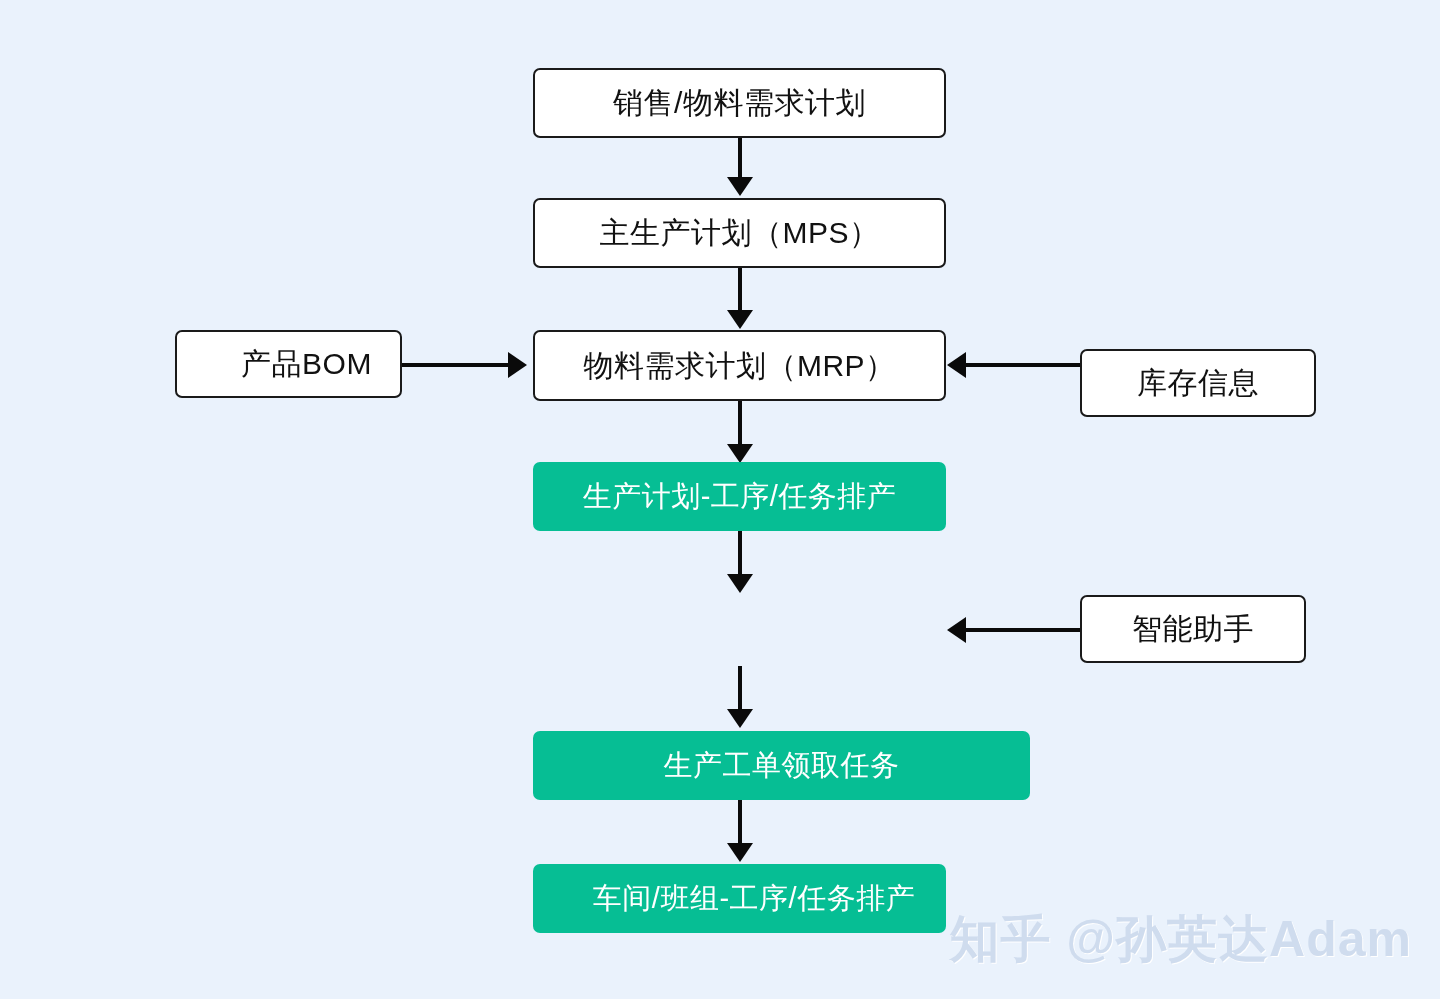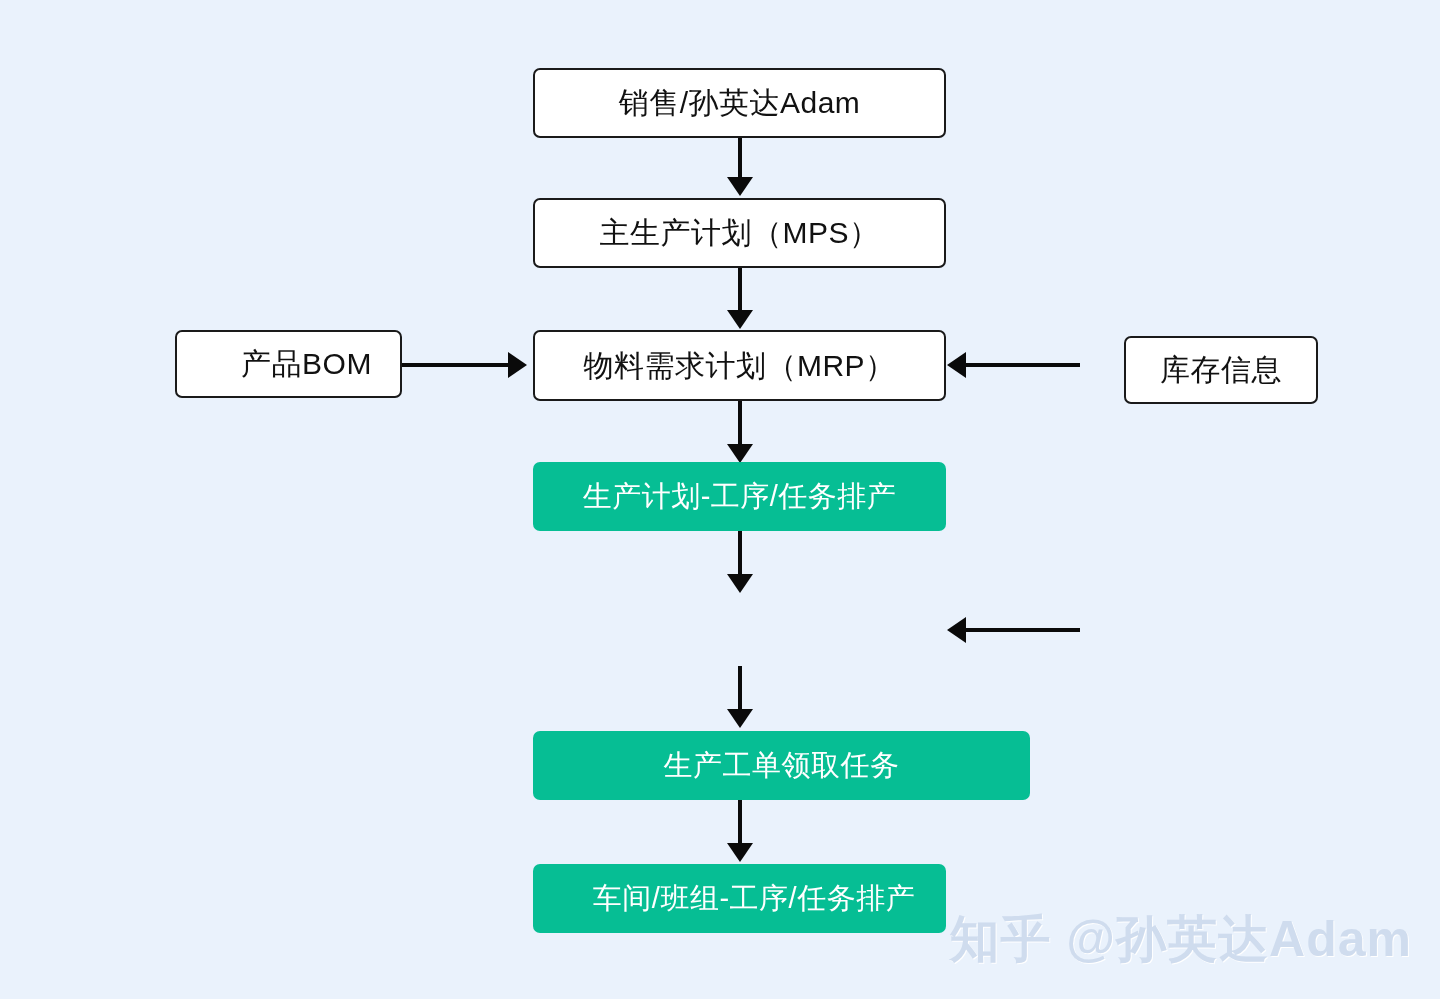--- a/index.html
+++ b/index.html
@@ -129,44 +129,47 @@
   <div class="conn-h" style="left:966px; top:628px; width:114px;"></div>
   <div class="arrow-left" style="left:947px; top:617px;"></div>
 
   <div class="conn-v" style="left:738px; top:666px; height:48px;"></div>
   <div class="arrow-down" style="left:727px; top:709px;"></div>
 
   <div class="conn-v" style="left:738px; top:800px; height:48px;"></div>
   <div class="arrow-down" style="left:727px; top:843px;"></div>
 
   <div class="node plain" style="left:533px; top:68px; width:413px; height:70px;">
-    <span class="label">销售/孙英达Adam</span>
+    <span class="label">销售/物料需求计划</span>
   </div>
 
   <div class="node plain" style="left:533px; top:198px; width:413px; height:70px;">
     <span class="label">主生产计划（MPS）</span>
   </div>
 
   <div class="node plain" style="left:175px; top:330px; width:227px; height:68px;padding-left:36px;">
     <span class="label">产品BOM</span>
   </div>
 
   <div class="node plain" style="left:533px; top:330px; width:413px; height:71px;">
     <span class="label">物料需求计划（MRP）</span>
   </div>
 
-  <div class="node plain" style="left:1080px; top:336px; width:194px; height:68px;margin-left:44px;">
+  <div class="node plain" style="left:1080px; top:349px; width:236px; height:68px;">
     <span class="label">库存信息</span>
   </div>
 
   <div class="node accent" style="left:533px; top:462px; width:413px; height:69px;">
     <span class="label">生产计划-工序/任务排产</span>
   </div>
 
 
+  <div class="node plain" style="left:1080px; top:595px; width:226px; height:68px;">
+    <span class="label">智能助手</span>
+  </div>
 
   <div class="node accent" style="left:533px; top:731px; width:497px; height:69px;">
     <span class="label">生产工单领取任务</span>
   </div>
 
   <div class="node accent" style="left:533px; top:864px; width:413px; height:69px;padding-left:29px;">
     <span class="label">车间/班组-工序/任务排产</span>
   </div>
 
   <div id="watermark">知乎 @孙英达Adam</div>

